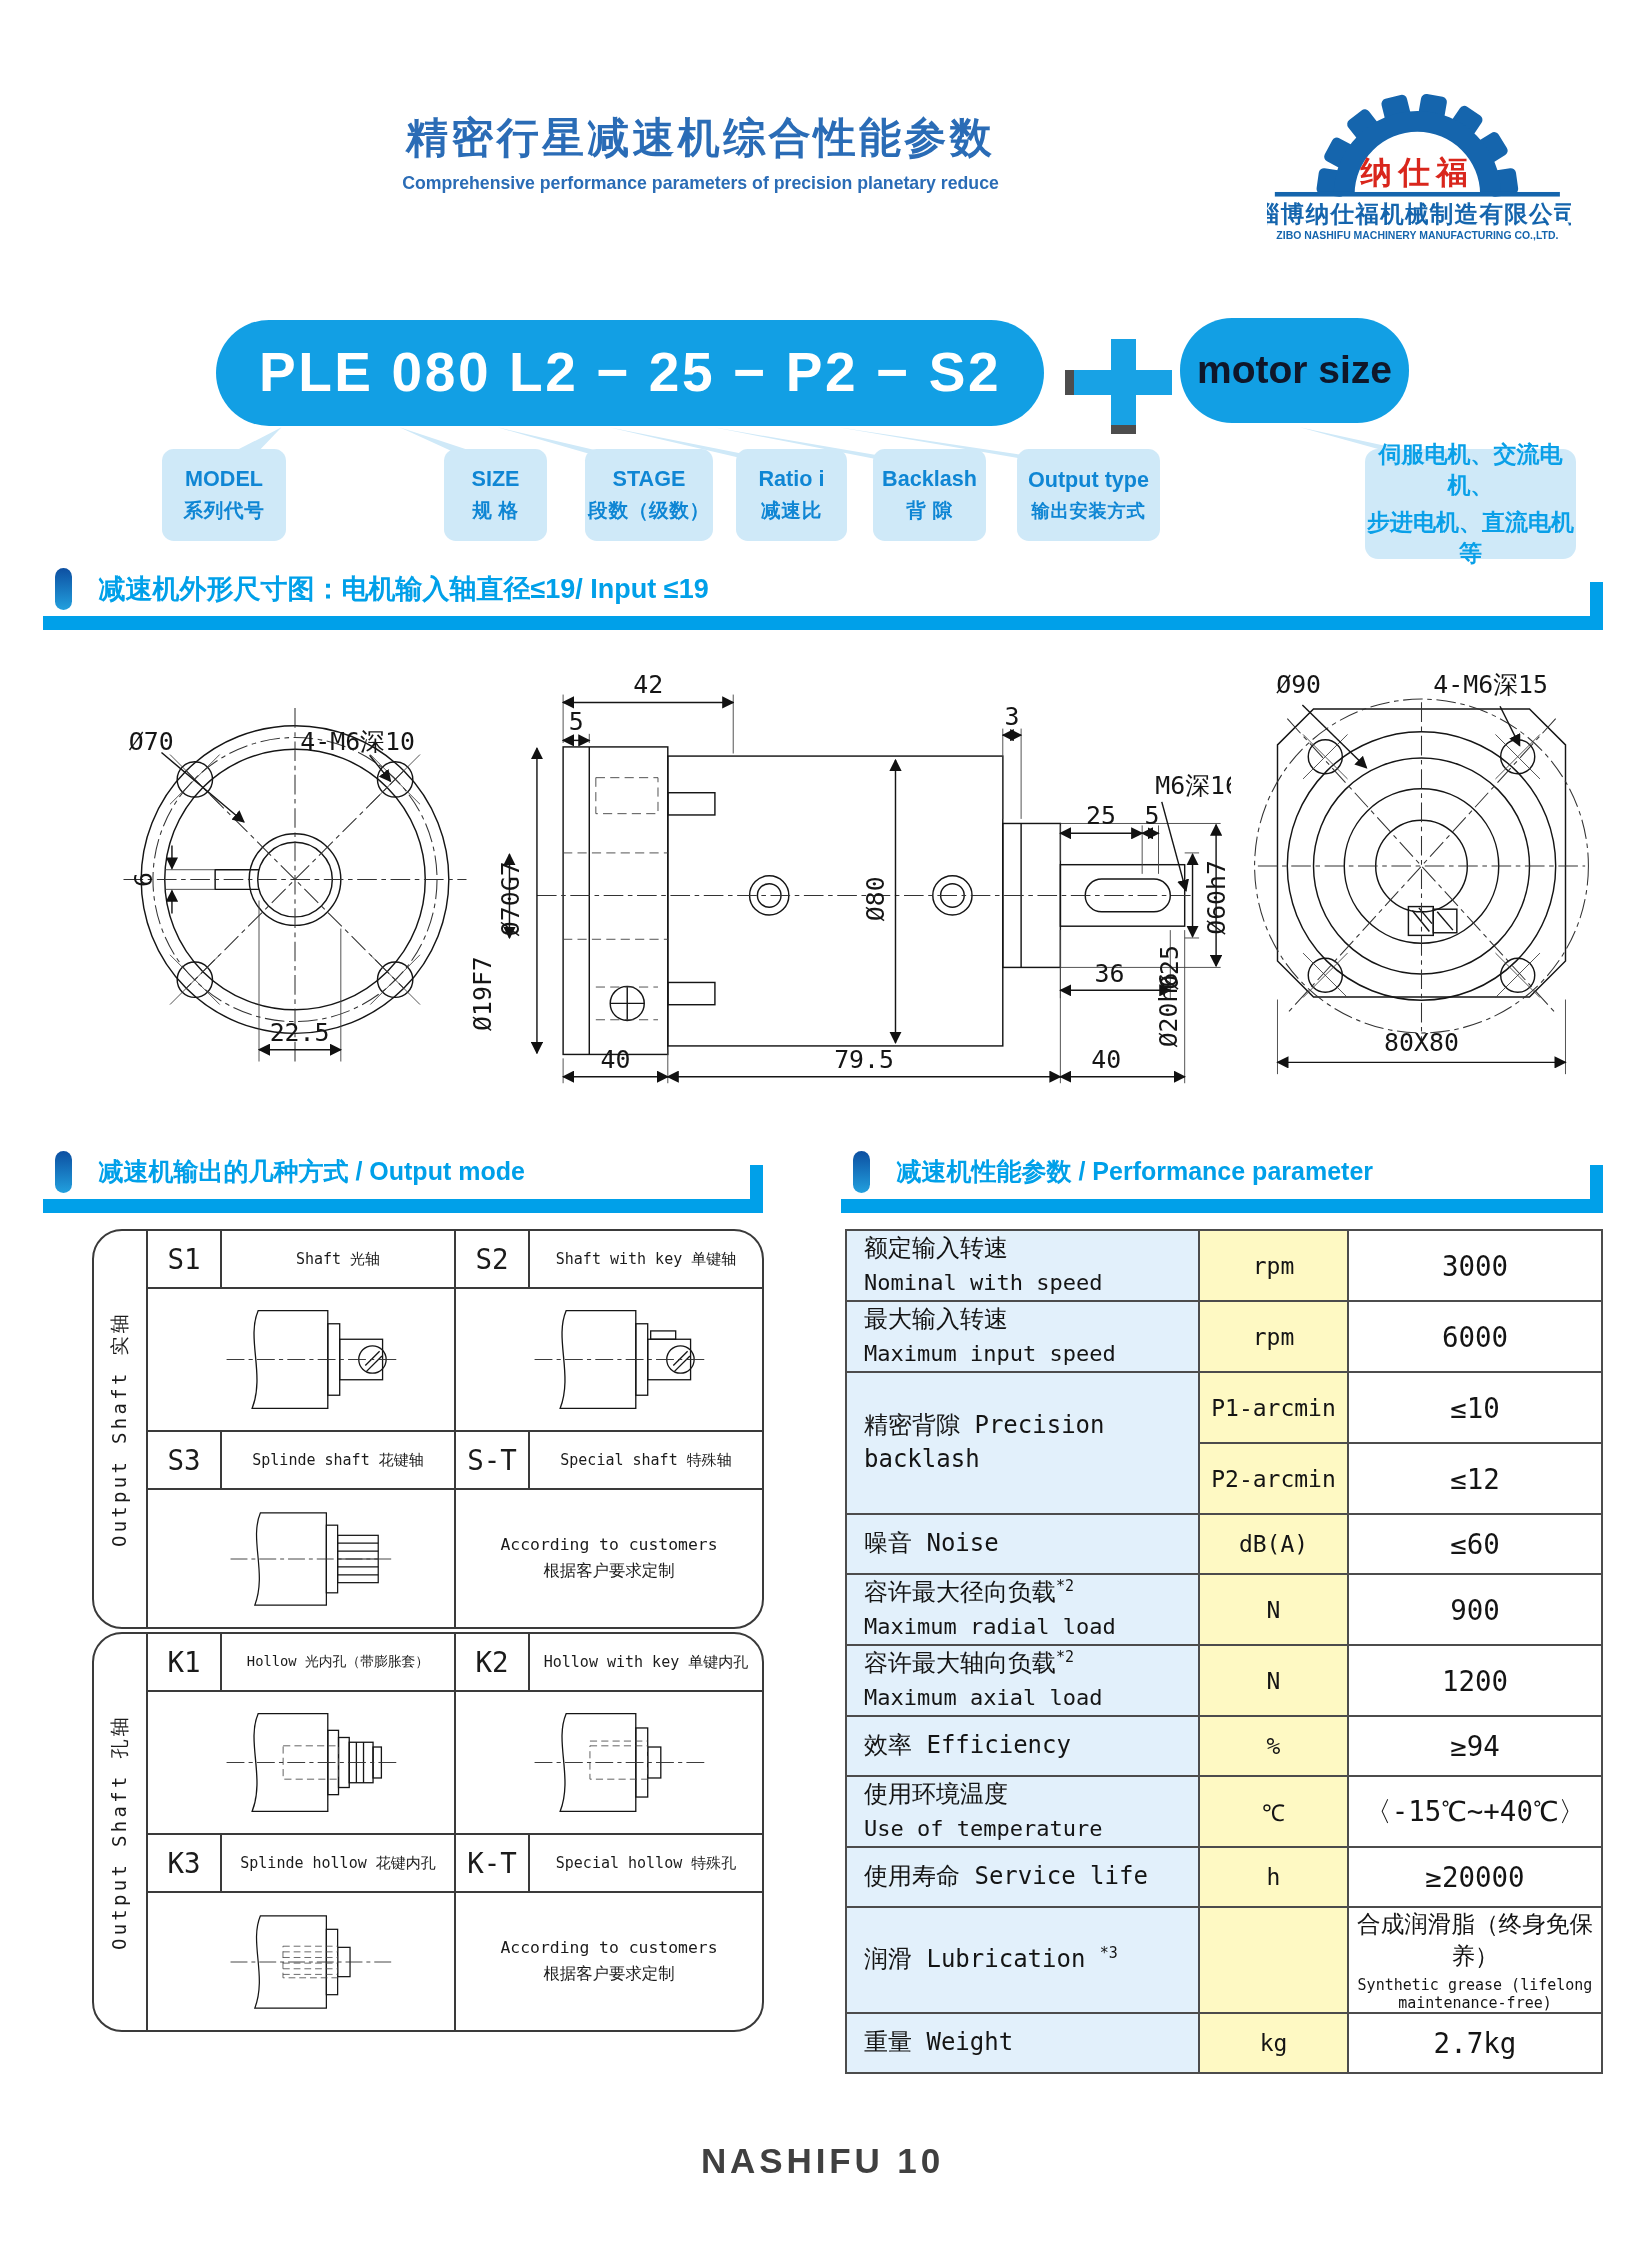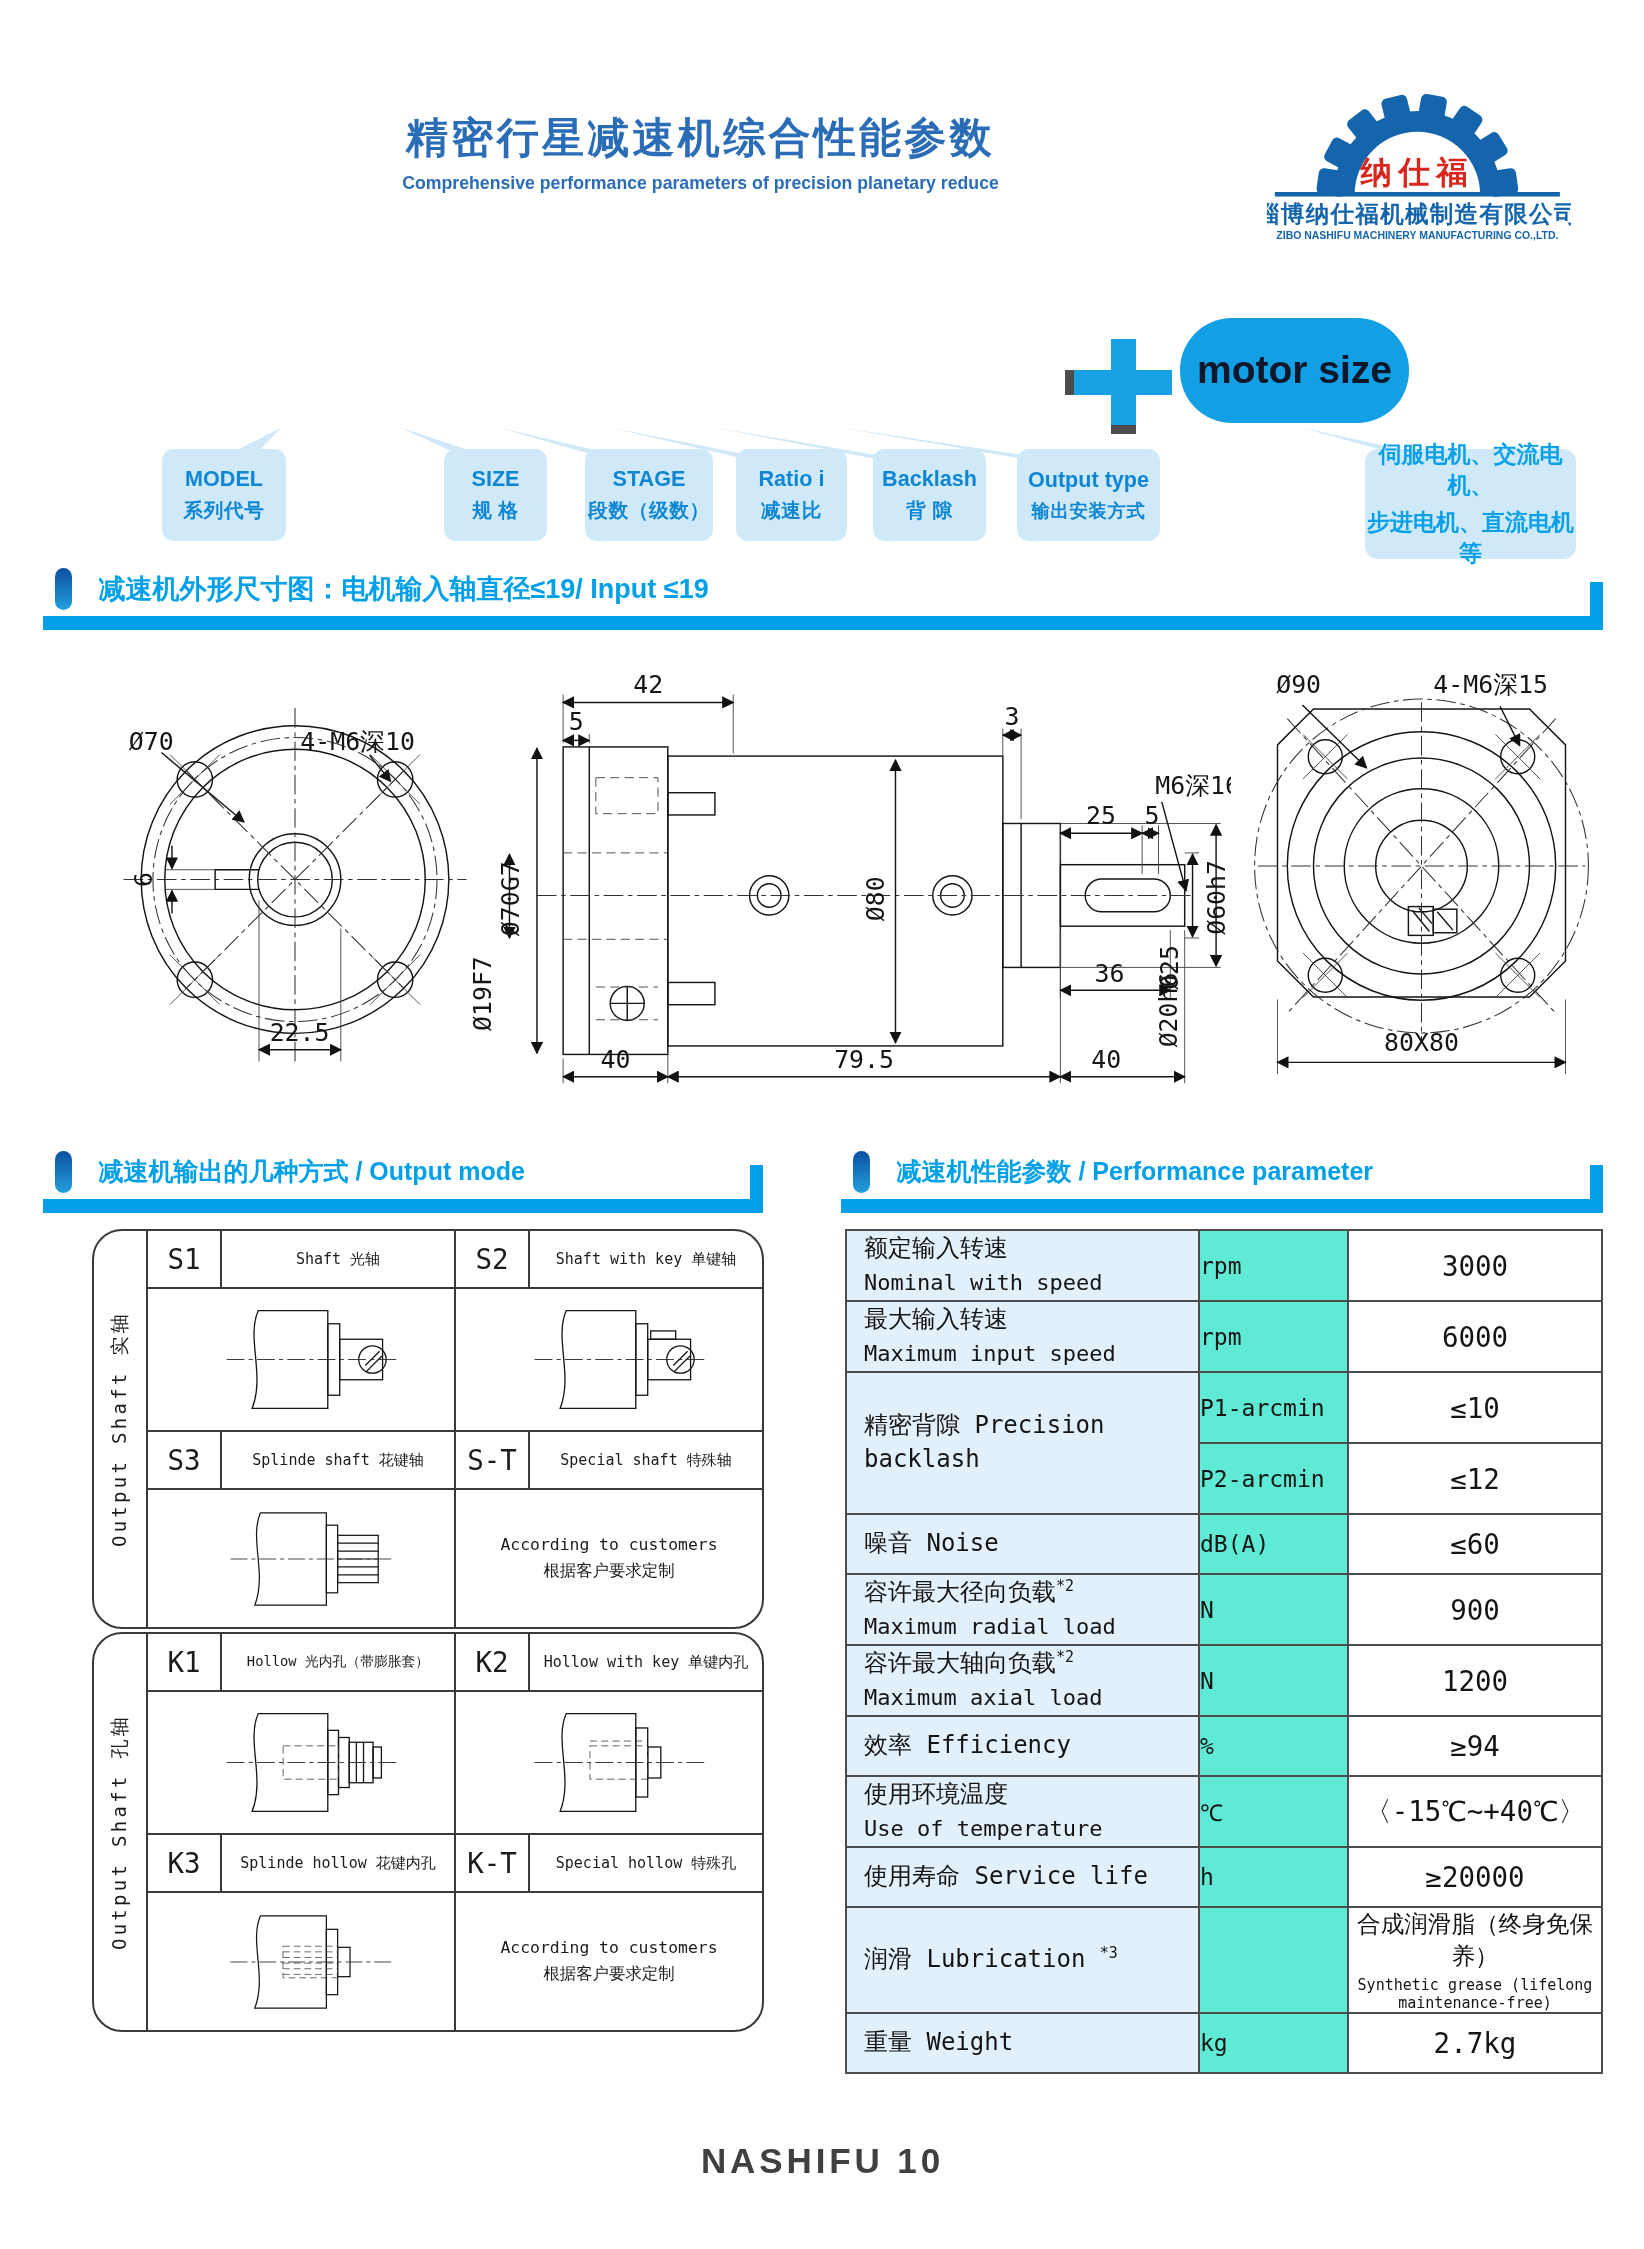--- a/index.html
+++ b/index.html
@@ -60,21 +60,21 @@
   .og-half{width:50%;display:flex;align-items:center;justify-content:center;}
   .og-half.mid{border-right:2px solid #3a3a3a;}
   .custom{display:flex;flex-direction:column;align-items:center;row-gap:6.5px;font-size:16.4px;}
 
   
   .perf{position:absolute;left:845px;top:1217px;width:758px;border-collapse:collapse;
         font-family:"DejaVu Sans Mono","Liberation Mono",monospace;color:#141414;}
   .perf td{border:2px solid #4c4c4c;padding:0;}
   .perf .lab{background:#e2f0fb;text-align:left;padding-left:17px;font-size:24px;line-height:1.4;}
   .perf .lab .en-line{font-size:22px;}
-  .perf .unit{background:#5eead4;font-size:23px;width:147px;}
+  .perf .unit{background:#fef9c3;text-align:center;font-size:23px;width:147px;}
   .perf .val{background:#fff;text-align:center;font-size:27.5px;width:252px;border-radius:9px;}
   .perf .val .small{font-size:15px;display:block;margin-top:3.9px;}
   .perf .val .cnv{font-size:23.6px;display:block;}
   .perf sup{font-size:15px;}
   .h1{height:71px;} .h2{height:60px;} .h3{height:77px;}
 
   
   .footer{position:absolute;top:2129px;left:0;width:1645px;text-align:center;color:#404040;
           font-size:35px;font-weight:bold;letter-spacing:3.9px;}
 </style>
@@ -114,20 +114,21 @@
       <polygon points="430,2 312,62 372,62"></polygon>
       <polygon points="610,2 742,62 792,62"></polygon>
       <polygon points="760,2 968,62 1018,62"></polygon>
       <polygon points="930,2 1188,62 1233,62"></polygon>
       <polygon points="1090,2 1398,62 1443,62"></polygon>
       <polygon points="1280,2 1632,62 1682,62"></polygon>
       <polygon points="1985,2 2202,62 2262,62"></polygon>
     </g>
   </svg>
 
+  <div class="model-pill">PLE 080 L2 − 25 − P2 − S2</div>
 
   <div class="plus">
     <div class="sh1"></div>
       <div class="sh2"></div>
       <div class="pv"></div>
       <div class="ph"></div>
   </div>
 
   <div class="motor-pill">motor size</div>
 

